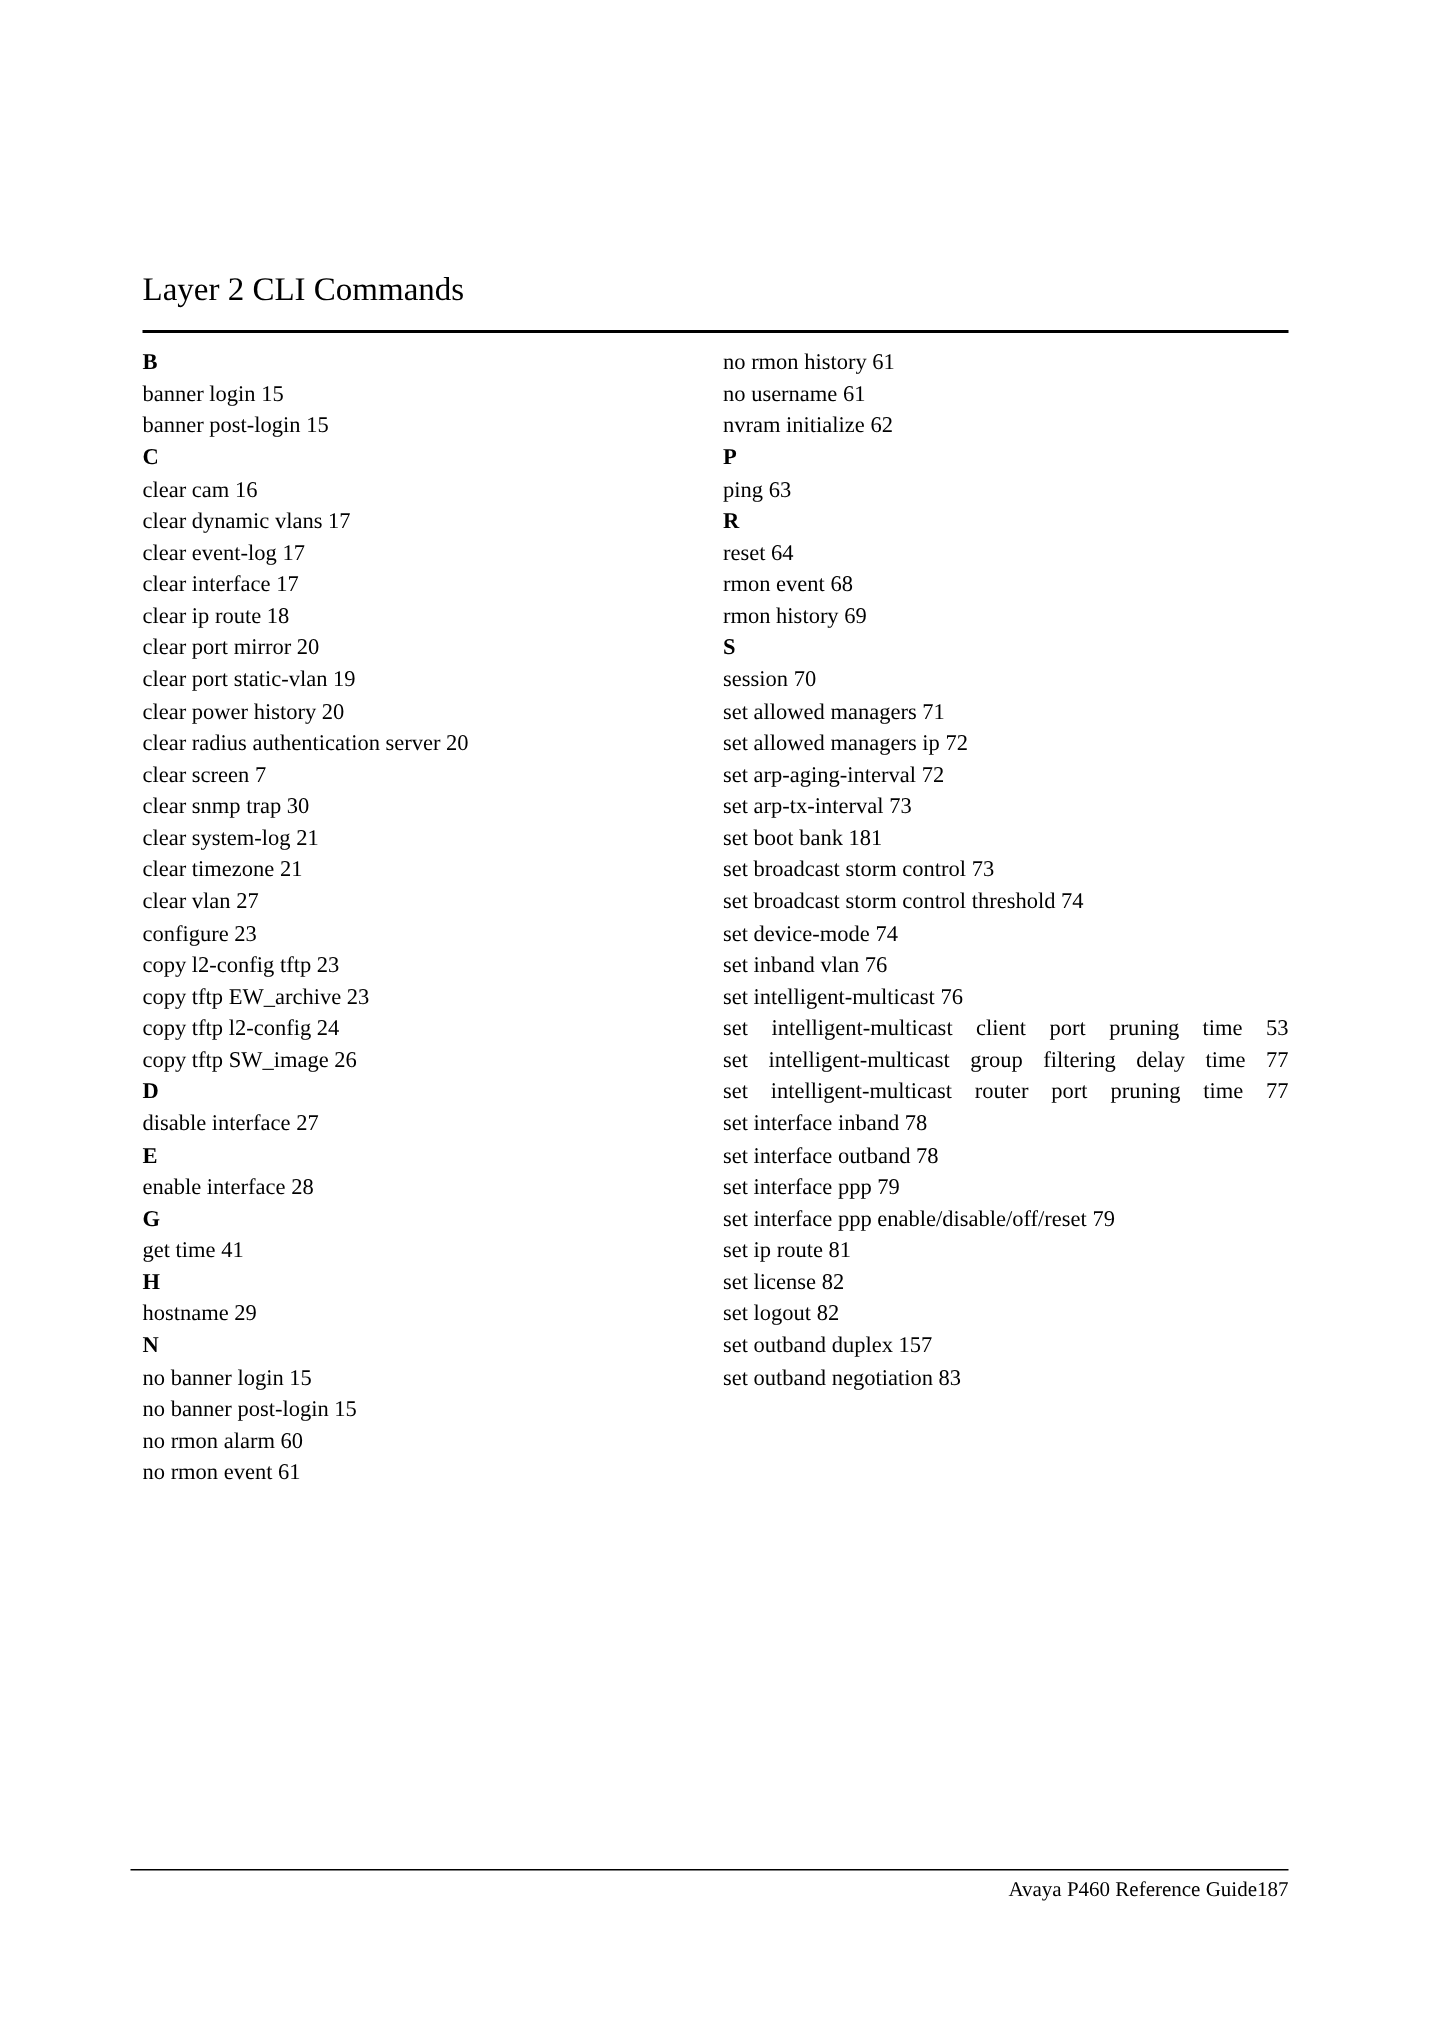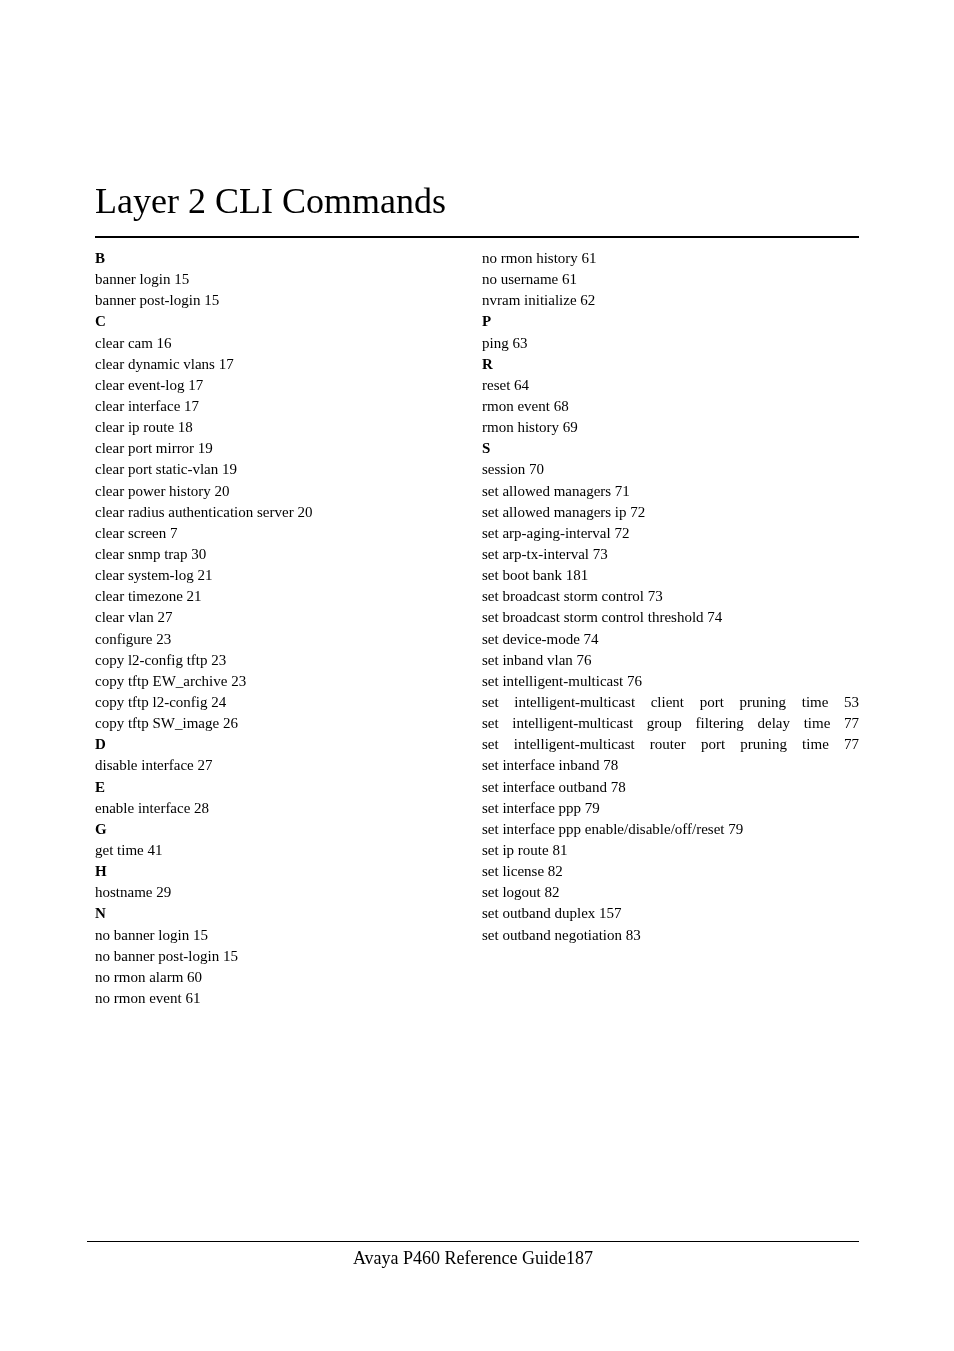--- a/index.html
+++ b/index.html
@@ -10,21 +10,21 @@
     color: #000;
     width: 954px;
     height: 1351px;
     position: relative;
     box-sizing: border-box;
   }
   .page {
     padding: 180px 95px 0 95px;
   }
   h1 {
-    font-size: 36px;
+    font-size: 22px;
     font-weight: normal;
     margin: 0 0 14px 0;
     padding-bottom: 0;
   }
   .rule {
     border-top: 2px solid #000;
     margin-bottom: 10px;
   }
   .columns {
     display: flex;
@@ -41,44 +41,44 @@
   .entry {
     display: block;
   }
   .footer {
     position: absolute;
     bottom: 82px;
     left: 87px;
     right: 95px;
     border-top: 1px solid #000;
     padding-top: 6px;
-    font-size: 18px;
+    font-size: 14px;
     display: flex;
-    justify-content: center;
+    justify-content: flex-end;
   }
 </style>
 </head>
 <body>
 
 <div class="page">
   <h1>Layer 2 CLI Commands</h1>
   <div class="rule"></div>
 
   <div class="columns">
     <div class="col" id="col-left">
         <span class="letter entry">B</span>
         <span class="entry">banner login 15</span>
         <span class="entry">banner post-login 15</span>
         <span class="letter entry">C</span>
         <span class="entry">clear cam 16</span>
         <span class="entry">clear dynamic vlans 17</span>
         <span class="entry">clear event-log 17</span>
         <span class="entry">clear interface 17</span>
         <span class="entry">clear ip route 18</span>
-        <span class="entry">clear port mirror 19</span>
+        <span class="entry">clear port mirror 20</span>
         <span class="entry">clear port static-vlan 19</span>
         <span class="entry">clear power history 20</span>
         <span class="entry">clear radius authentication server 20</span>
         <span class="entry">clear screen 7</span>
         <span class="entry">clear snmp trap 30</span>
         <span class="entry">clear system-log 21</span>
         <span class="entry">clear timezone 21</span>
         <span class="entry">clear vlan 27</span>
         <span class="entry">configure 23</span>
         <span class="entry">copy l2-config tftp 23</span>

